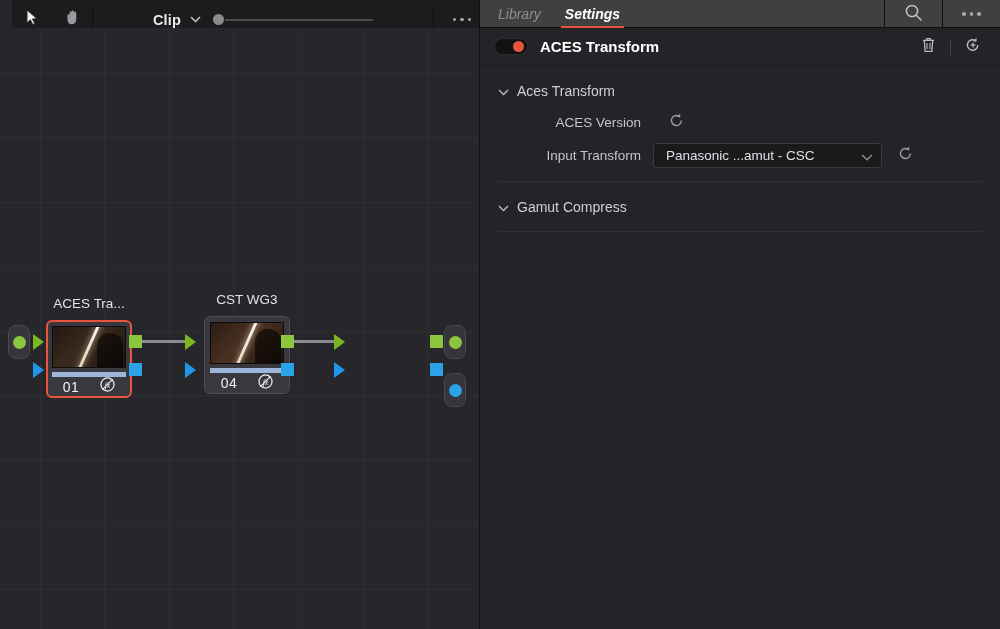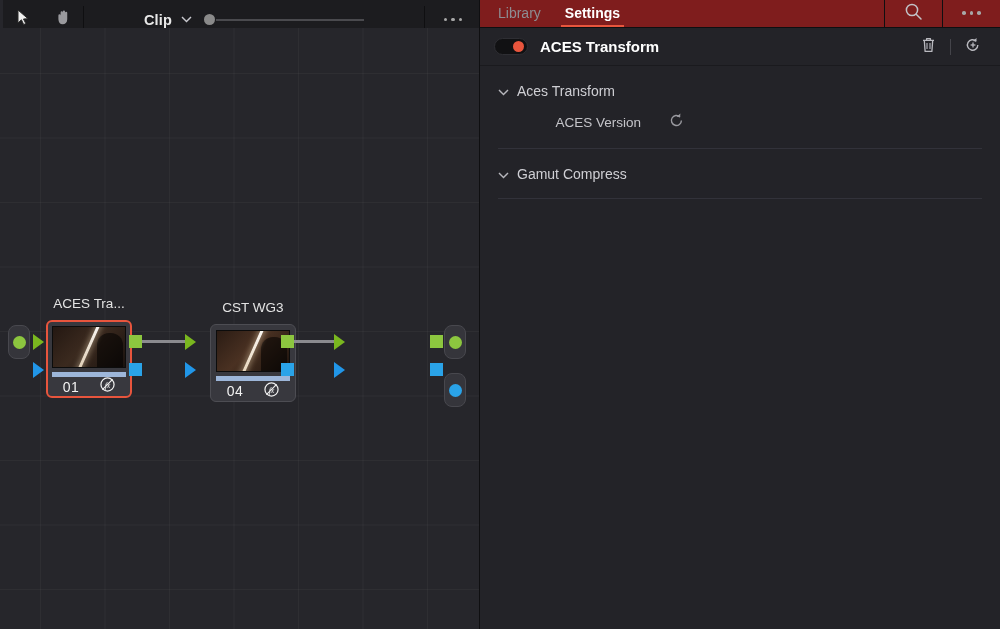--- a/index.html
+++ b/index.html
@@ -12,21 +12,21 @@
   #app { position: relative; width: 1000px; height: 629px; display: flex; }
 
   
   .left-pane {
     position: relative;
     width: 479px; height: 629px;
     background: #26262b;
     overflow: hidden;
   }
   .node-toolbar {
-    position: absolute; left: 3px; top: 0;
+    position: absolute; left: 12px; top: 0;
     width: 479px; height: 40px;
     background: #1c1c1f;
     display: flex; align-items: center;
     border-bottom: 1px solid #0f0f11;
   }
   .tool-btn {
     width: 40px; height: 28px;
     display: flex; align-items: center; justify-content: center;
   }
   .tb-divider { width: 1px; height: 28px; background: #0f0f11; }
@@ -132,23 +132,24 @@
   .node-num { color: #f2f2f2; font-size: 14px; letter-spacing: .4px; }
 
   
   .right-pane {
     position: relative;
     width: 521px; height: 629px;
     background: #232328;
     border-left: 1px solid #0f0f11;
   }
   .insp-tabs {
-    height: 28px; background: #7f1d1d;
-    display: flex; align-items: flex-end;
+    height: 28px; background: #404040;
+    display: flex; align-items: flex-start;
     border-bottom: 1px solid #0f0f11;
+    font-style: italic;
   }
   .tab {
     height: 28px; display: flex; align-items: center;
     padding: 0 12px; position: relative;
     color: #8d8d92; font-size: 14px;
   }
   .tab:first-child { margin-left: 6px; }
   .tab.active { color: #ffffff; font-weight: bold; }
   .tab.active::after {
     content: ""; position: absolute; left: 8px; right: 8px; bottom: 0;
@@ -293,21 +294,21 @@
           </div>
         </div>
       </div>
 
       <div class="sq sq-green" style="left:129px; top:307px;"></div>
       <div class="sq sq-blue" style="left:129px; top:335px;"></div>
       <div class="wire" style="left:142px; top:312px; width:44px;"></div>
       <div class="tri tri-green" style="left:185px; top:306px;"></div>
       <div class="tri tri-blue" style="left:185px; top:334px;"></div>
 
-      <div class="node" style="left:210px; top:288px;margin-top:8px;">
+      <div class="node" style="left:204px; top:288px;">
         <div class="node-title">CST WG3</div>
         <div class="node-body">
           <div class="thumb" style="background:linear-gradient(135deg,#2b1c14 0%,#4a3122 45%,#1d130d 100%);">
             <div class="fig"></div>
             <div class="streak" style="left:34px; top:-14px; background:linear-gradient(#fff,#e2cdae);
                         box-shadow:0 0 6px #d6c09e;"></div>
           </div>
           <div class="blue-bar"></div>
           <div class="node-foot">
             <span class="node-num">04</span>
@@ -408,20 +409,39 @@
         <div class="reset-btn">
           <span>
             <svg width="17" height="17" viewBox="0 0 17 17">
               <path d="M13.4 8.5 a5 5 0 1 1 -1.5 -3.6" fill="none" stroke="#9a9aa0" stroke-width="1.4"></path>
               <path d="M12.4 1.6 L12.1 5.3 L8.5 4.8 Z" fill="#9a9aa0"></path>
             </svg>
           </span>
         </div>
       </div>
 
+      <div class="row">
+        <div class="row-label">Input Transform</div>
+        <div class="combo">
+          <span class="combo-val">Panasonic ...amut - CSC</span>
+          <span>
+            <svg width="12" height="7" viewBox="0 0 12 7">
+              <path d="M1 1 L6 5.8 L11 1" fill="none" stroke="#8f8f95" stroke-width="1.4"></path>
+            </svg>
+          </span>
+        </div>
+        <div class="reset-btn">
+          <span>
+            <svg width="17" height="17" viewBox="0 0 17 17">
+              <path d="M13.4 8.5 a5 5 0 1 1 -1.5 -3.6" fill="none" stroke="#9a9aa0" stroke-width="1.4"></path>
+              <path d="M12.4 1.6 L12.1 5.3 L8.5 4.8 Z" fill="#9a9aa0"></path>
+            </svg>
+          </span>
+        </div>
+      </div>
 
     </div>
 
     <div class="sec-divider"></div>
 
     <div class="section">
       <div class="sec-head">
         <span>
           <svg width="11" height="7" viewBox="0 0 11 7">
             <path d="M1 1 L5.5 5.6 L10 1" fill="none" stroke="#b6b6bc" stroke-width="1.4"></path>

